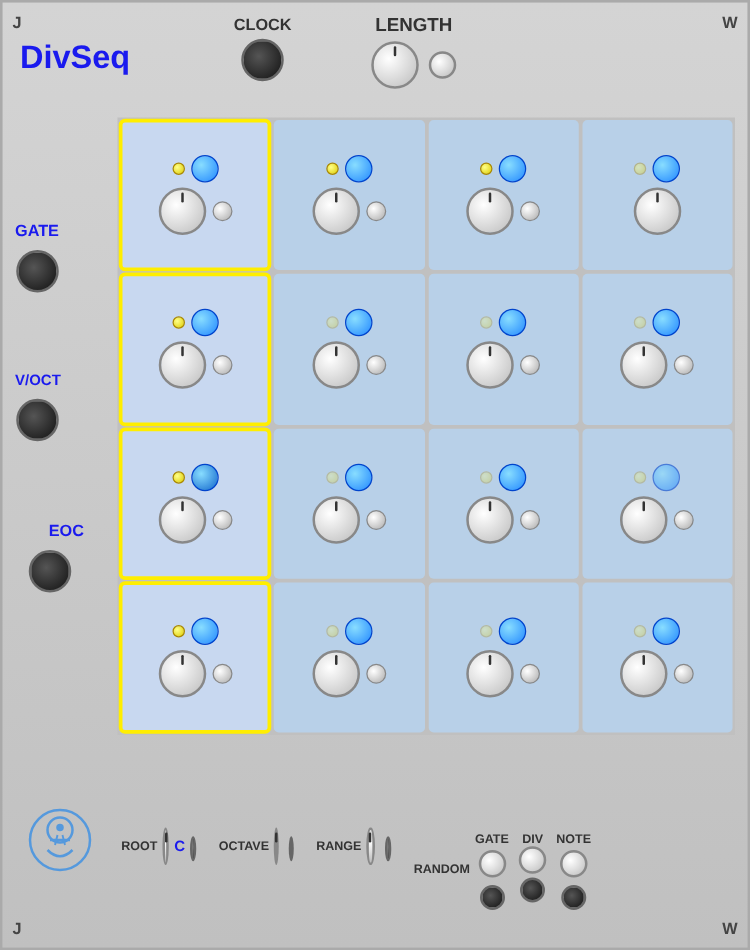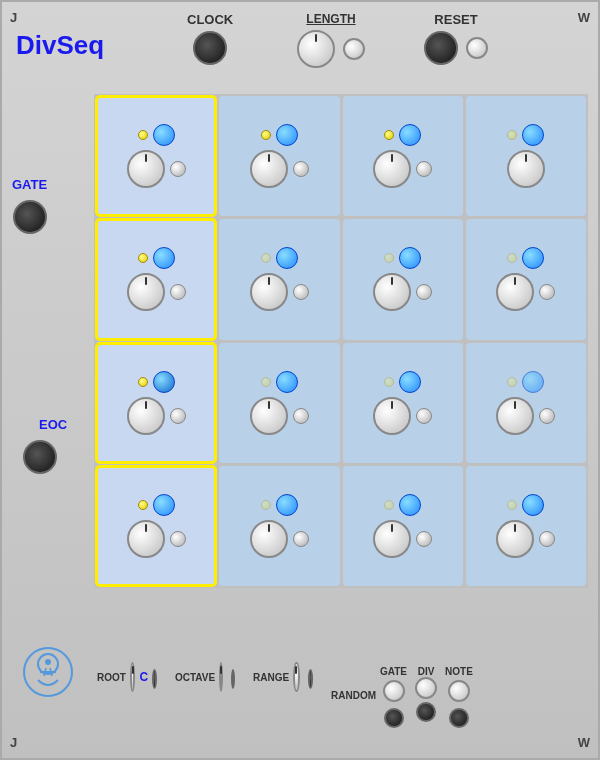--- a/index.html
+++ b/index.html
@@ -217,42 +217,39 @@
   <span class="corner-label corner-br">W</span>
 
   <div class="title">DivSeq</div>
 
   <div style="position:absolute; top:10px; left:185px; display:flex; flex-direction:column; align-items:center; gap:4px;">
     <span class="top-label" style="position:relative; top:0; left:0; font-size:13px; font-weight:bold; color:#333;">CLOCK</span>
     <div class="jack jack-large"></div>
   </div>
 
   <div style="position:absolute; top:10px; left:295px; display:flex; flex-direction:column; align-items:center; gap:4px;">
-    <span style="font-size:12px; font-weight:bold; color:#333;text-decoration:underline;">LENGTH</span>
+    <span style="font-size:15px; font-weight:bold; color:#333;">LENGTH</span>
     <div style="display:flex; flex-direction:row; align-items:center; gap:8px;">
       <div class="knob knob-large">
         <div class="knob-marker"></div>
       </div>
       <div class="knob knob-small"></div>
     </div>
   </div>
 
-  <div style="position:absolute; top:10px; left:422px; display:flex; flex-direction:column; align-items:center; gap:4px;">
-    <span style="font-size:13px; font-weight:bold; color:#333;">RESET</span>
-    <div style="display:flex; flex-direction:row; align-items:center; gap:8px;">
-      <div class="jack jack-large"></div>
-      <div class="knob knob-small"></div>
-    </div>
-  </div>
 
   <div class="side-jack-area" style="top:175px;">
     <span class="side-label" style="position:relative; left:0; top:0;">GATE</span>
     <div class="jack jack-large" style="margin-top:4px;"></div>
   </div>
 
+  <div class="side-jack-area" style="top:295px;">
+    <span class="side-label" style="position:relative; left:0; top:0; font-size:12px;">V/OCT</span>
+    <div class="jack jack-large" style="margin-top:4px;"></div>
+  </div>
 
   <div class="side-jack-area" style="top:415px;">
     <span class="side-label" style="position:relative; left:0; top:0;padding-left:27px;">EOC</span>
     <div class="jack jack-large" style="margin-top:4px;"></div>
   </div>
 
   <div style="position:absolute; top:92px; left:92px; width:494px; height:494px; background:#c0c0c0; padding:2px; display:grid; grid-template-columns:repeat(4,1fr); grid-template-rows:repeat(4,1fr); gap:3px;">
 
     <div class="grid-cell active">
       <div class="cell-top-row">

